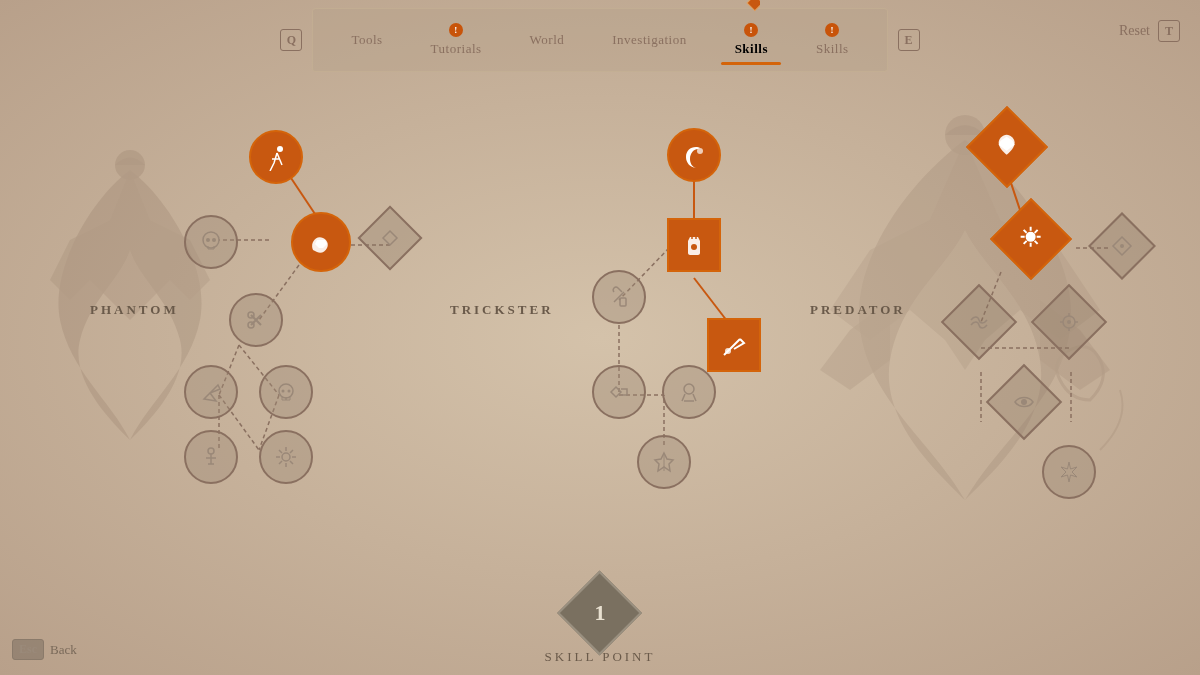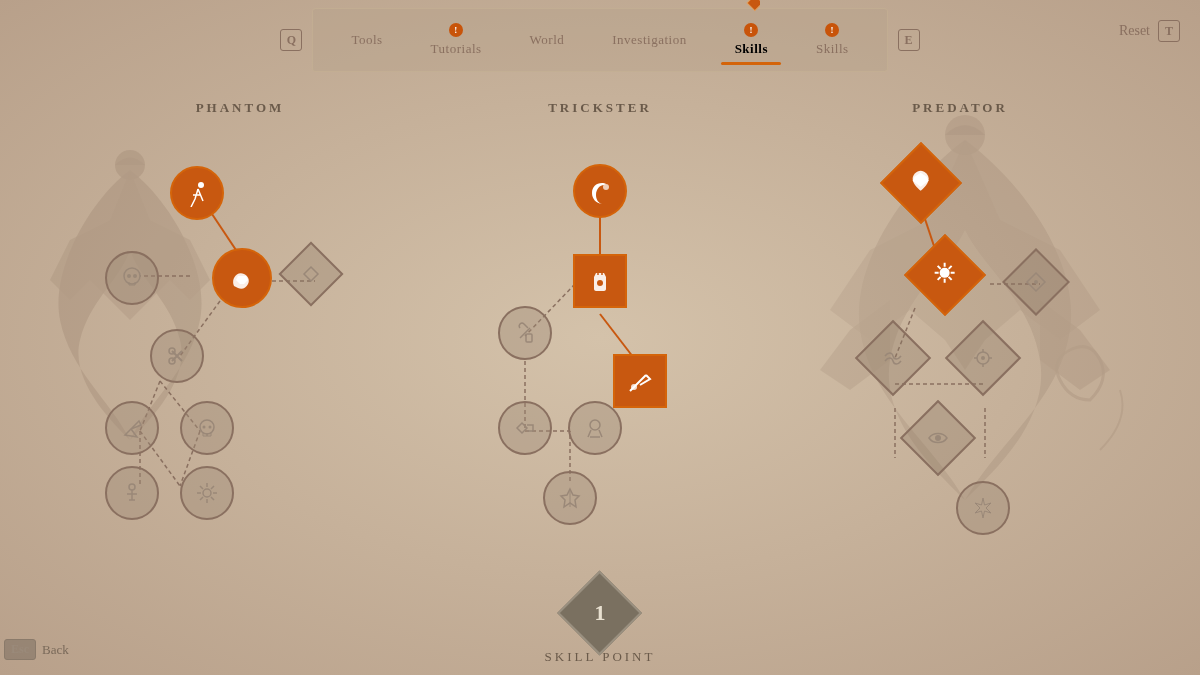--- a/index.html
+++ b/index.html
@@ -143,21 +143,21 @@
       display: flex;
       justify-content: space-around;
       align-items: flex-start;
       padding: 20px 60px;
       height: 100%;
       position: relative;
     }
 
     .skill-column {
       display: flex;
-      flex-direction: column;
+      flex-direction: row;
       align-items: center;
       position: relative;
       width: 300px;
     }
 
     .column-title {
       font-size: 13px;
       letter-spacing: 3px;
       color: #6a5a4a;
       margin-bottom: 20px;
@@ -273,21 +273,21 @@
       font-size: 13px;
       letter-spacing: 3px;
       color: #6a5a4a;
       font-weight: normal;
     }
 
     
     .bottom-bar {
       position: absolute;
       bottom: 15px;
-      left: 4px;
+      left: 12px;
       right: 20px;
       display: flex;
       justify-content: space-between;
       align-items: center;
     }
 
     .bottom-btn {
       display: flex;
       align-items: center;
       gap: 6px;

